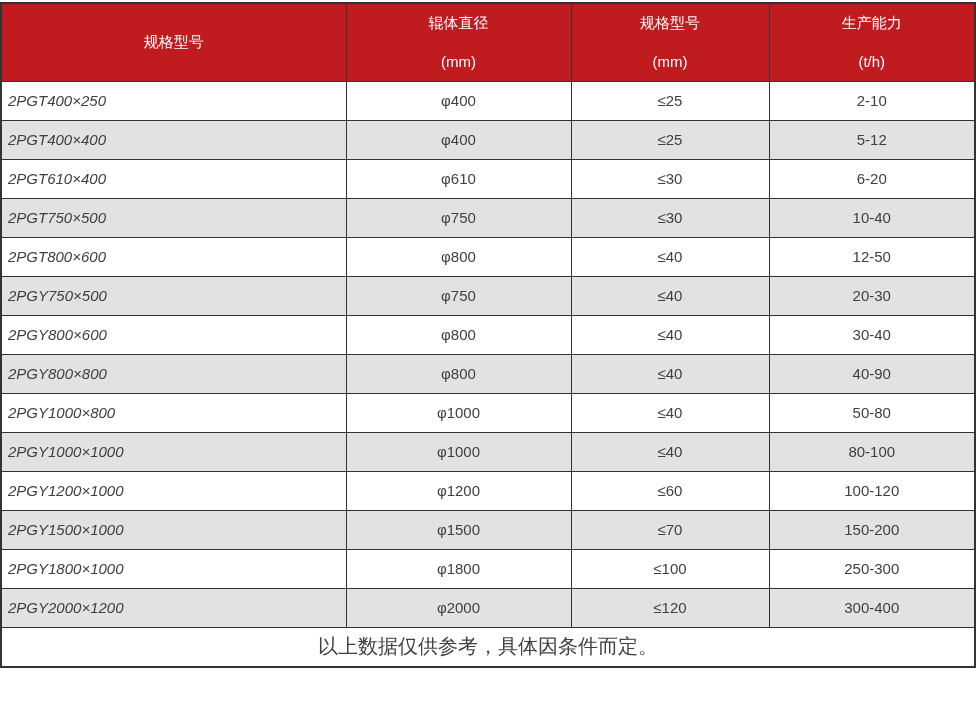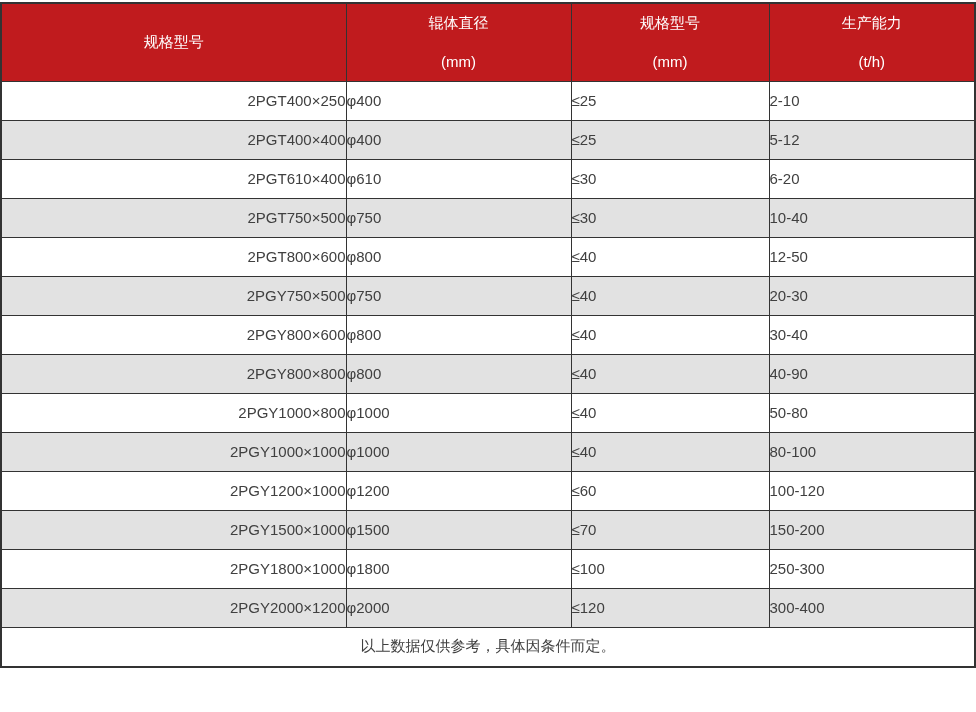--- a/index.html
+++ b/index.html
@@ -39,34 +39,36 @@
   thead .hline {
     line-height: 16px;
   }
   thead .hline + .hline {
     margin-top: 23px;
   }
   tbody td {
     height: 39px;
     font-size: 15px;
     color: var(--text-color, #404040);
+    text-align: center;
     vertical-align: middle;
     background: var(--row-bg, #ffffff);
     padding: 0;
   }
   tbody td:first-child {
-    text-align: right;
-    padding-left: 16px;
+    text-align: left;
+    padding-left: 6px;
+    font-style: italic;
   }
   tbody tr:nth-child(even) td {
     background: var(--row-alt-bg, #e2e2e2);
   }
   tfoot td {
     height: 40px;
-    font-size: 15px;
+    font-size: 20px;
     color: var(--text-color, #404040);
     text-align: center;
     vertical-align: middle;
     background: #ffffff;
   }
 </style>
 </head>
 <body>
 
 <div class="page">

